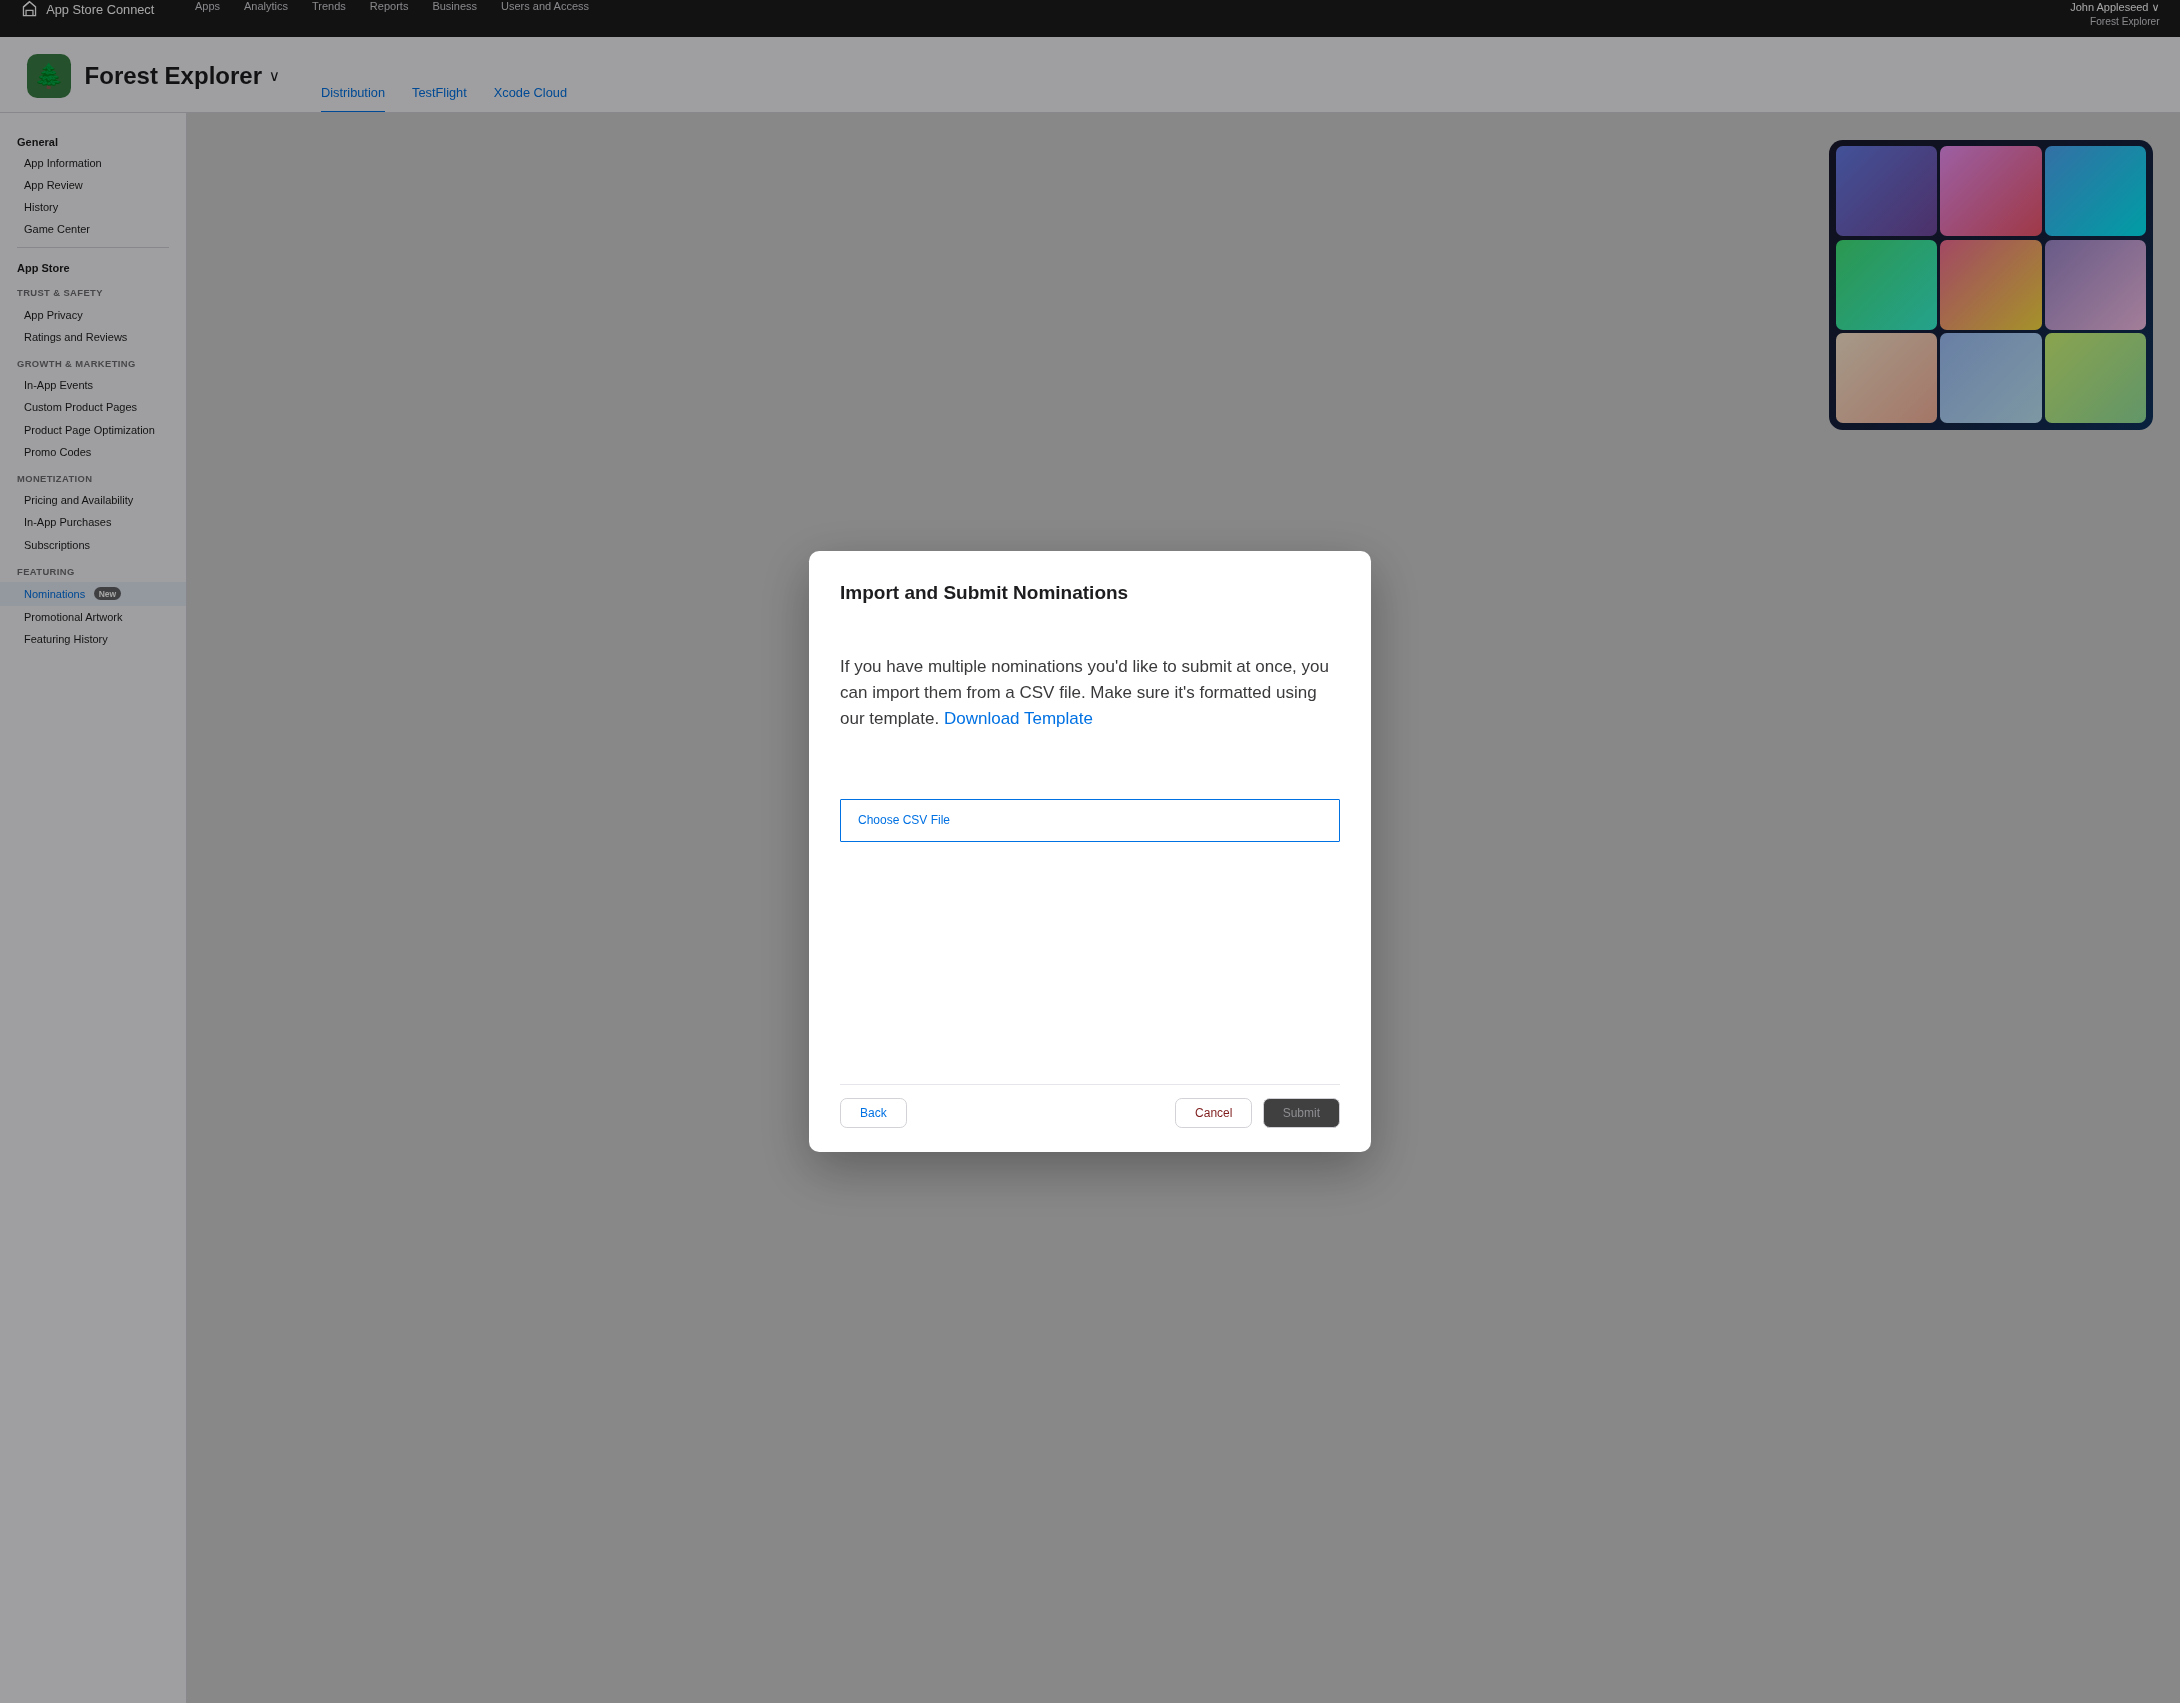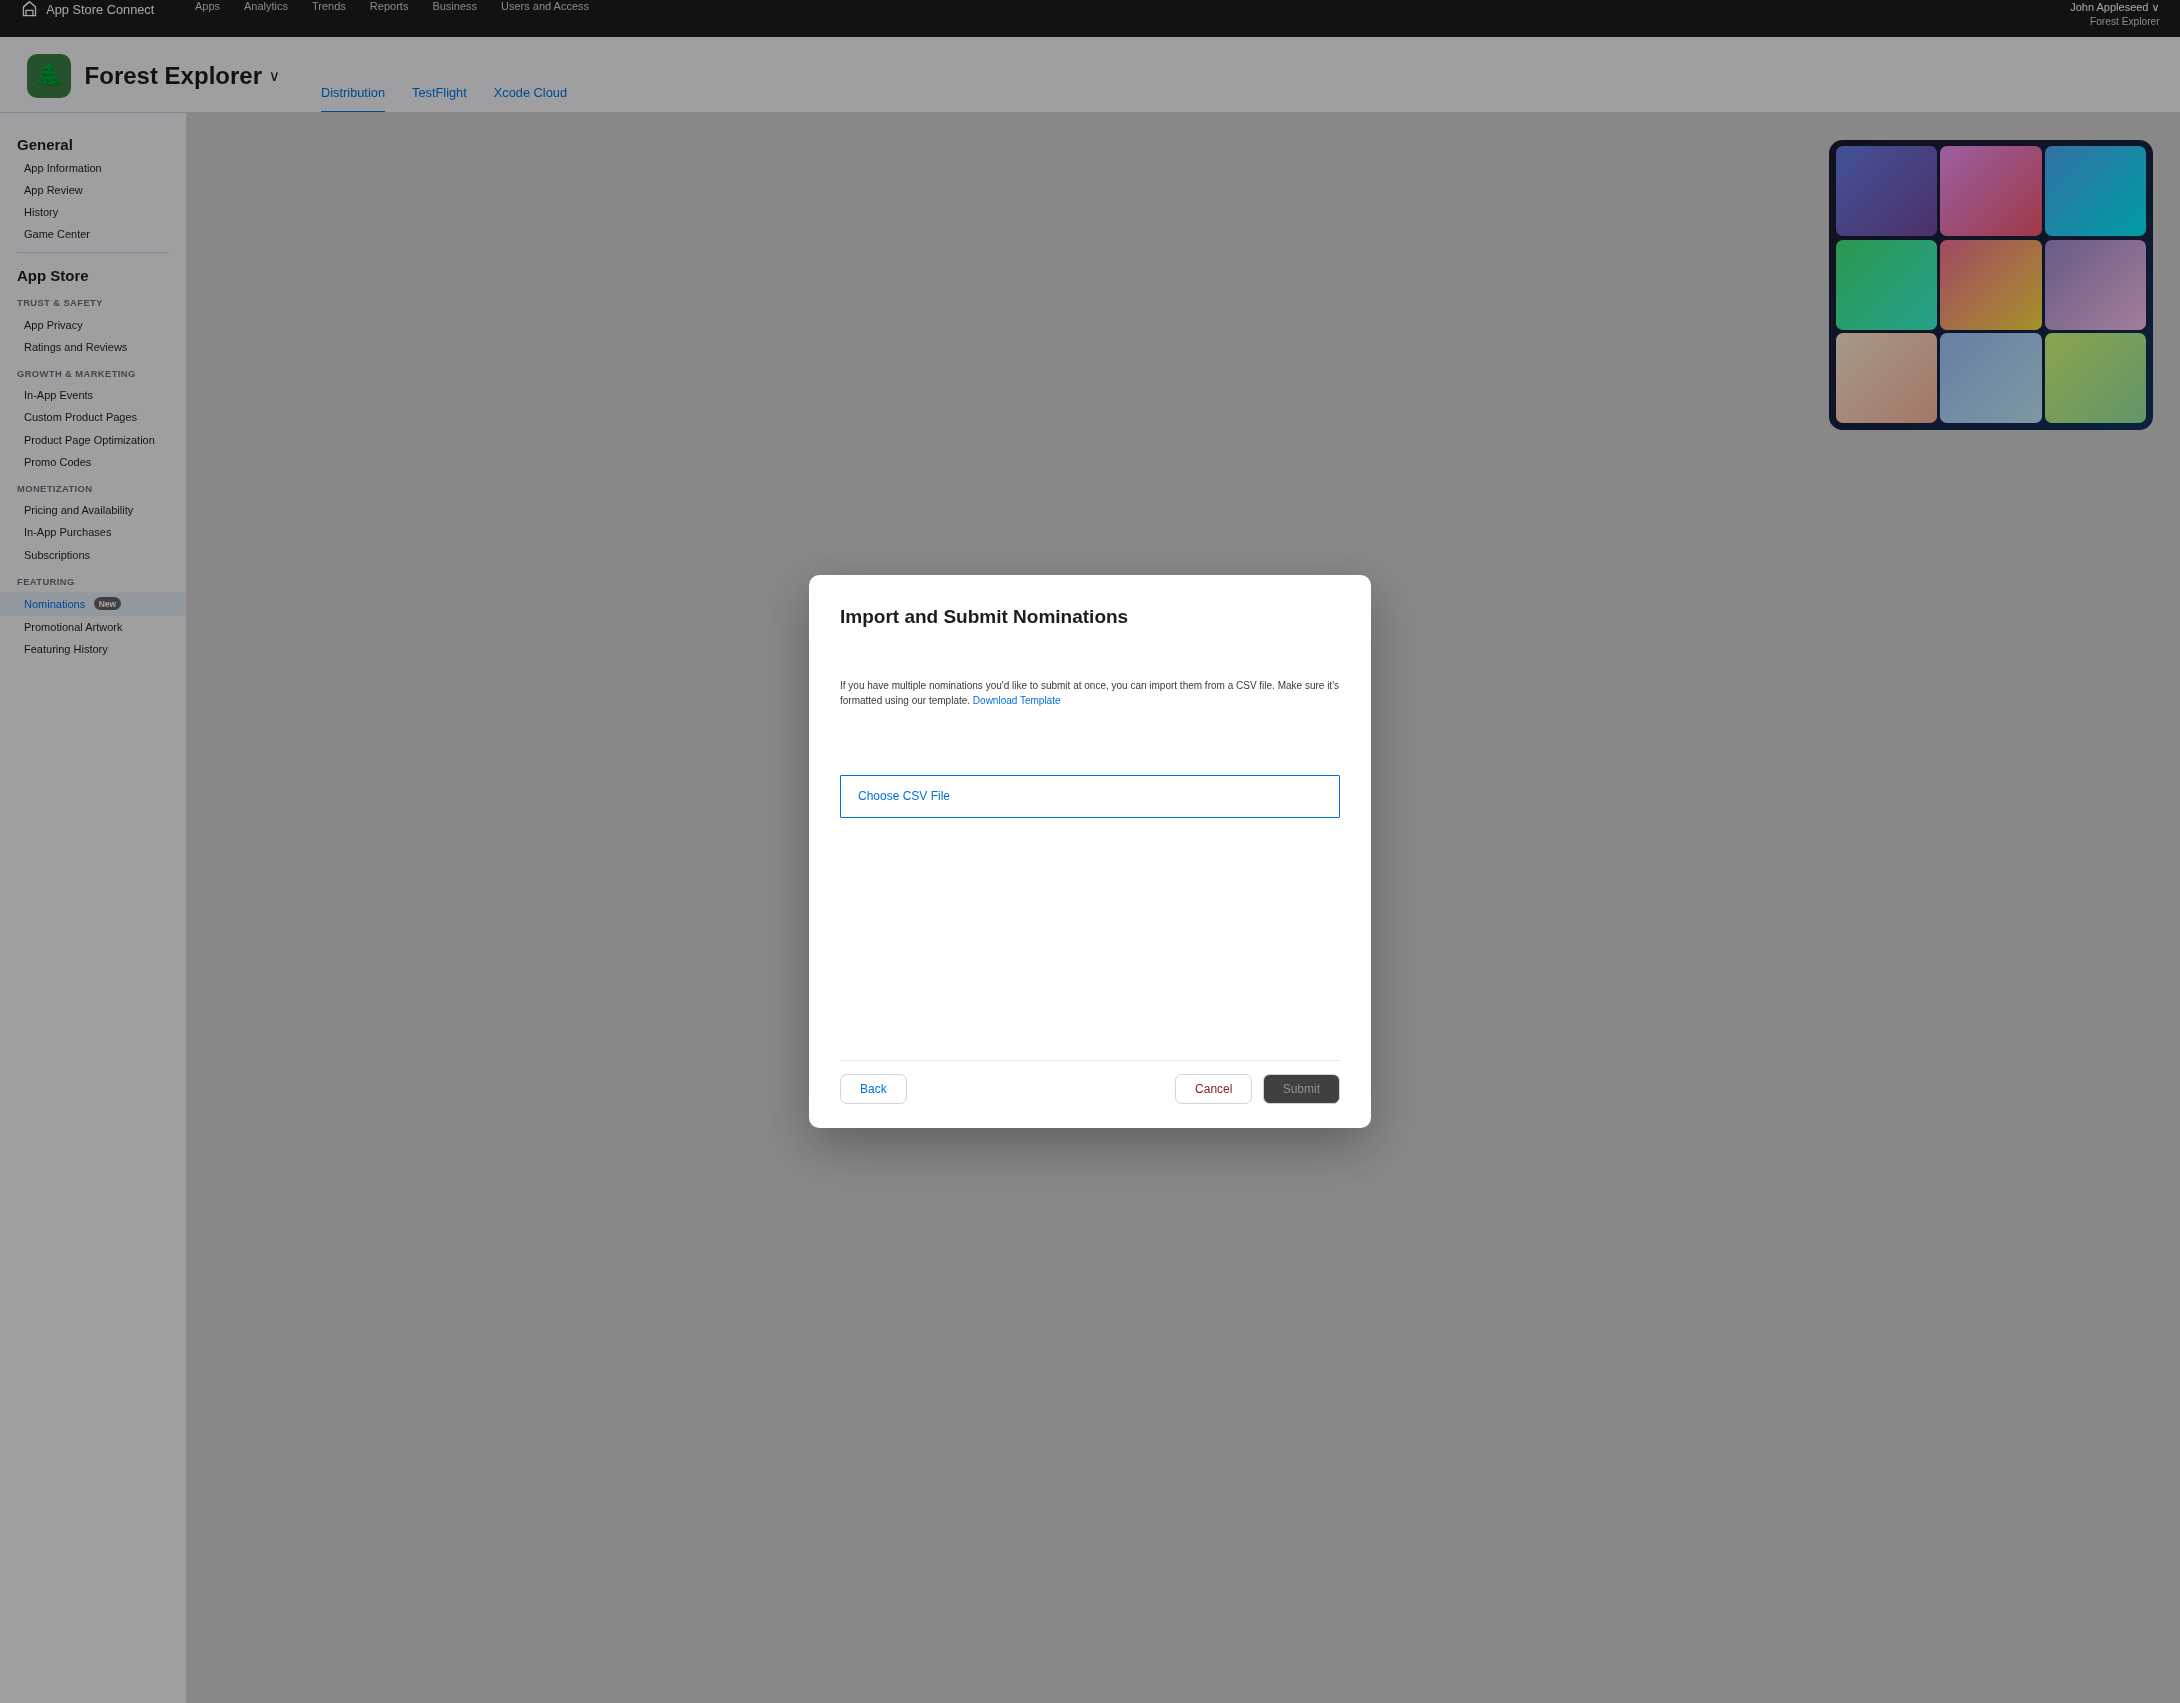--- a/index.html
+++ b/index.html
@@ -128,21 +128,21 @@
     }
     .sidebar-section-title {
       font-size: 9.4px;
       font-weight: 600;
       color: #6e6e73;
       text-transform: uppercase;
       letter-spacing: 0.4px;
       padding: 10.2px 17px 5.1px 17px;
     }
     .sidebar-group-label {
-      font-size: 15px;
+      font-size: 11px;
       font-weight: 600;
       color: #1d1d1f;
       padding: 6.8px 17px 3.4px 17px;
     }
     .sidebar-item {
       font-size: 11px;
       color: #1d1d1f;
       padding: 5.1px 17px 5.1px 24px;
       cursor: pointer;
       display: flex;
@@ -236,21 +236,21 @@
       position: relative;
       gap: 36px;
     }
     .modal-title {
       font-size: 19px;
       font-weight: 600;
       color: #1d1d1f;
       margin-bottom: 13.6px;
     }
     .modal-desc {
-      font-size: 10px;
+      font-size: 17px;
       color: #3a3a3c;
       line-height: 1.55;
       margin-bottom: 30px;
     }
     .modal-desc a {
       color: #0071e3;
       text-decoration: none;
     }
 
     

